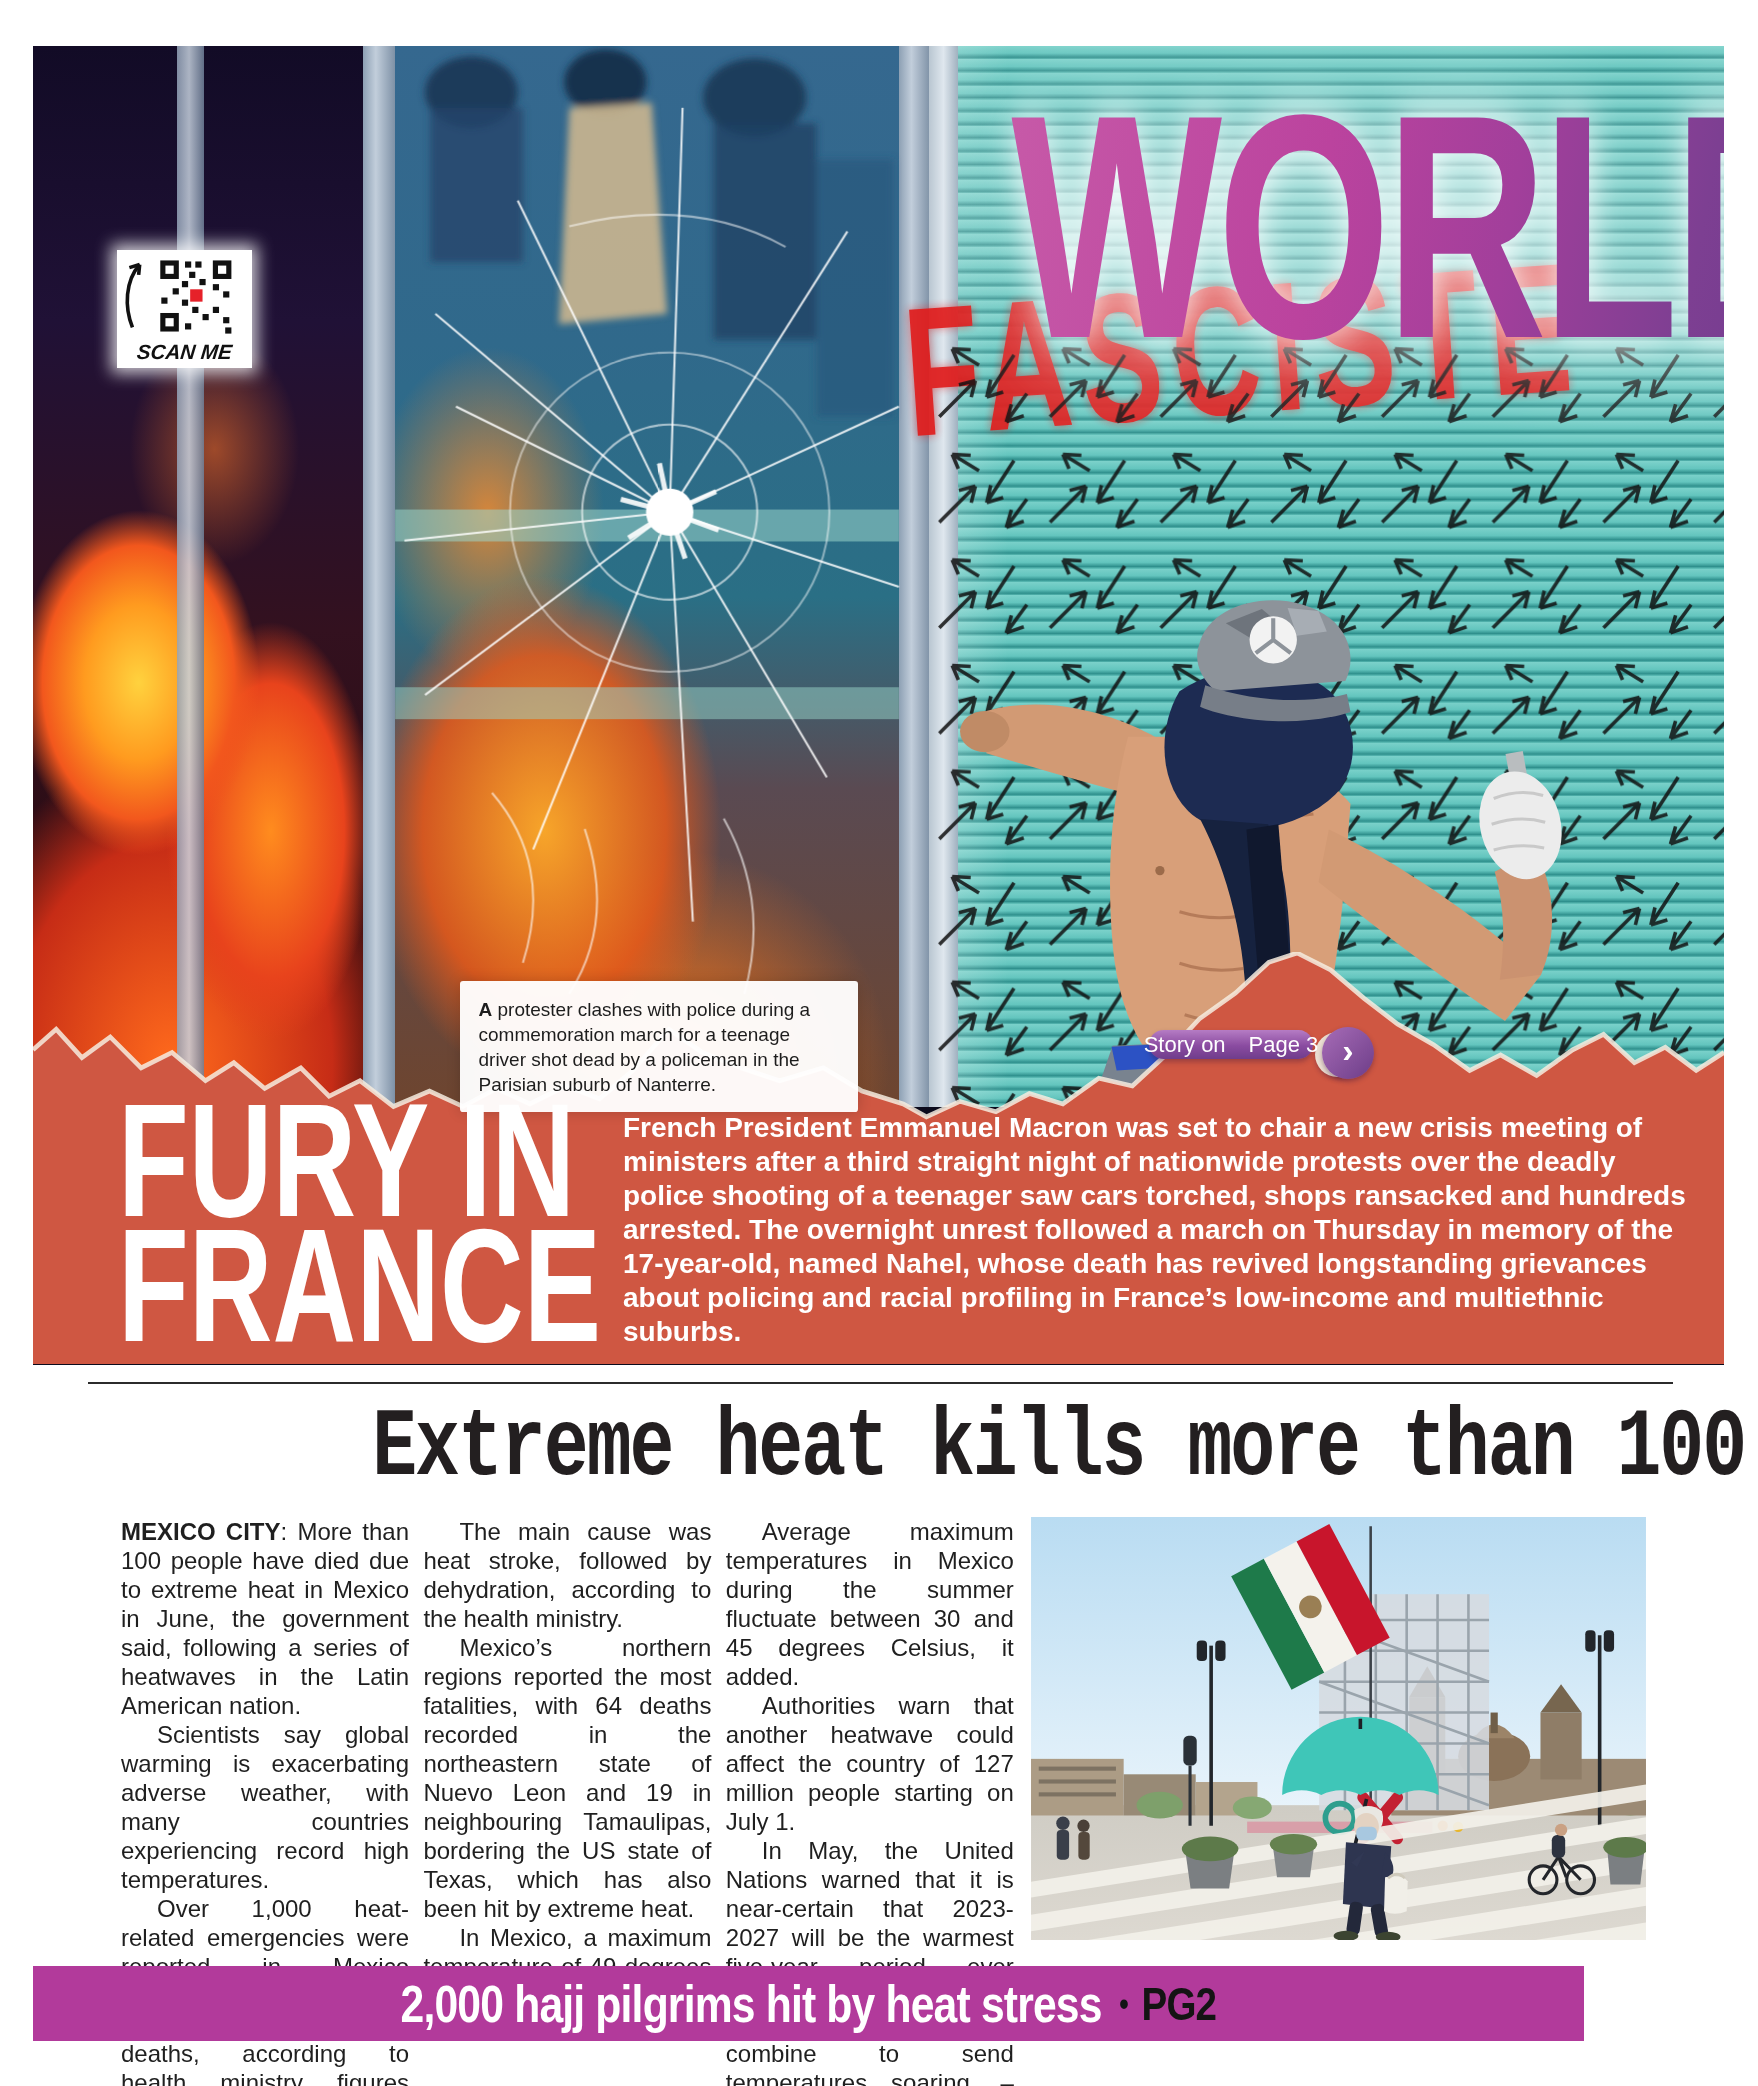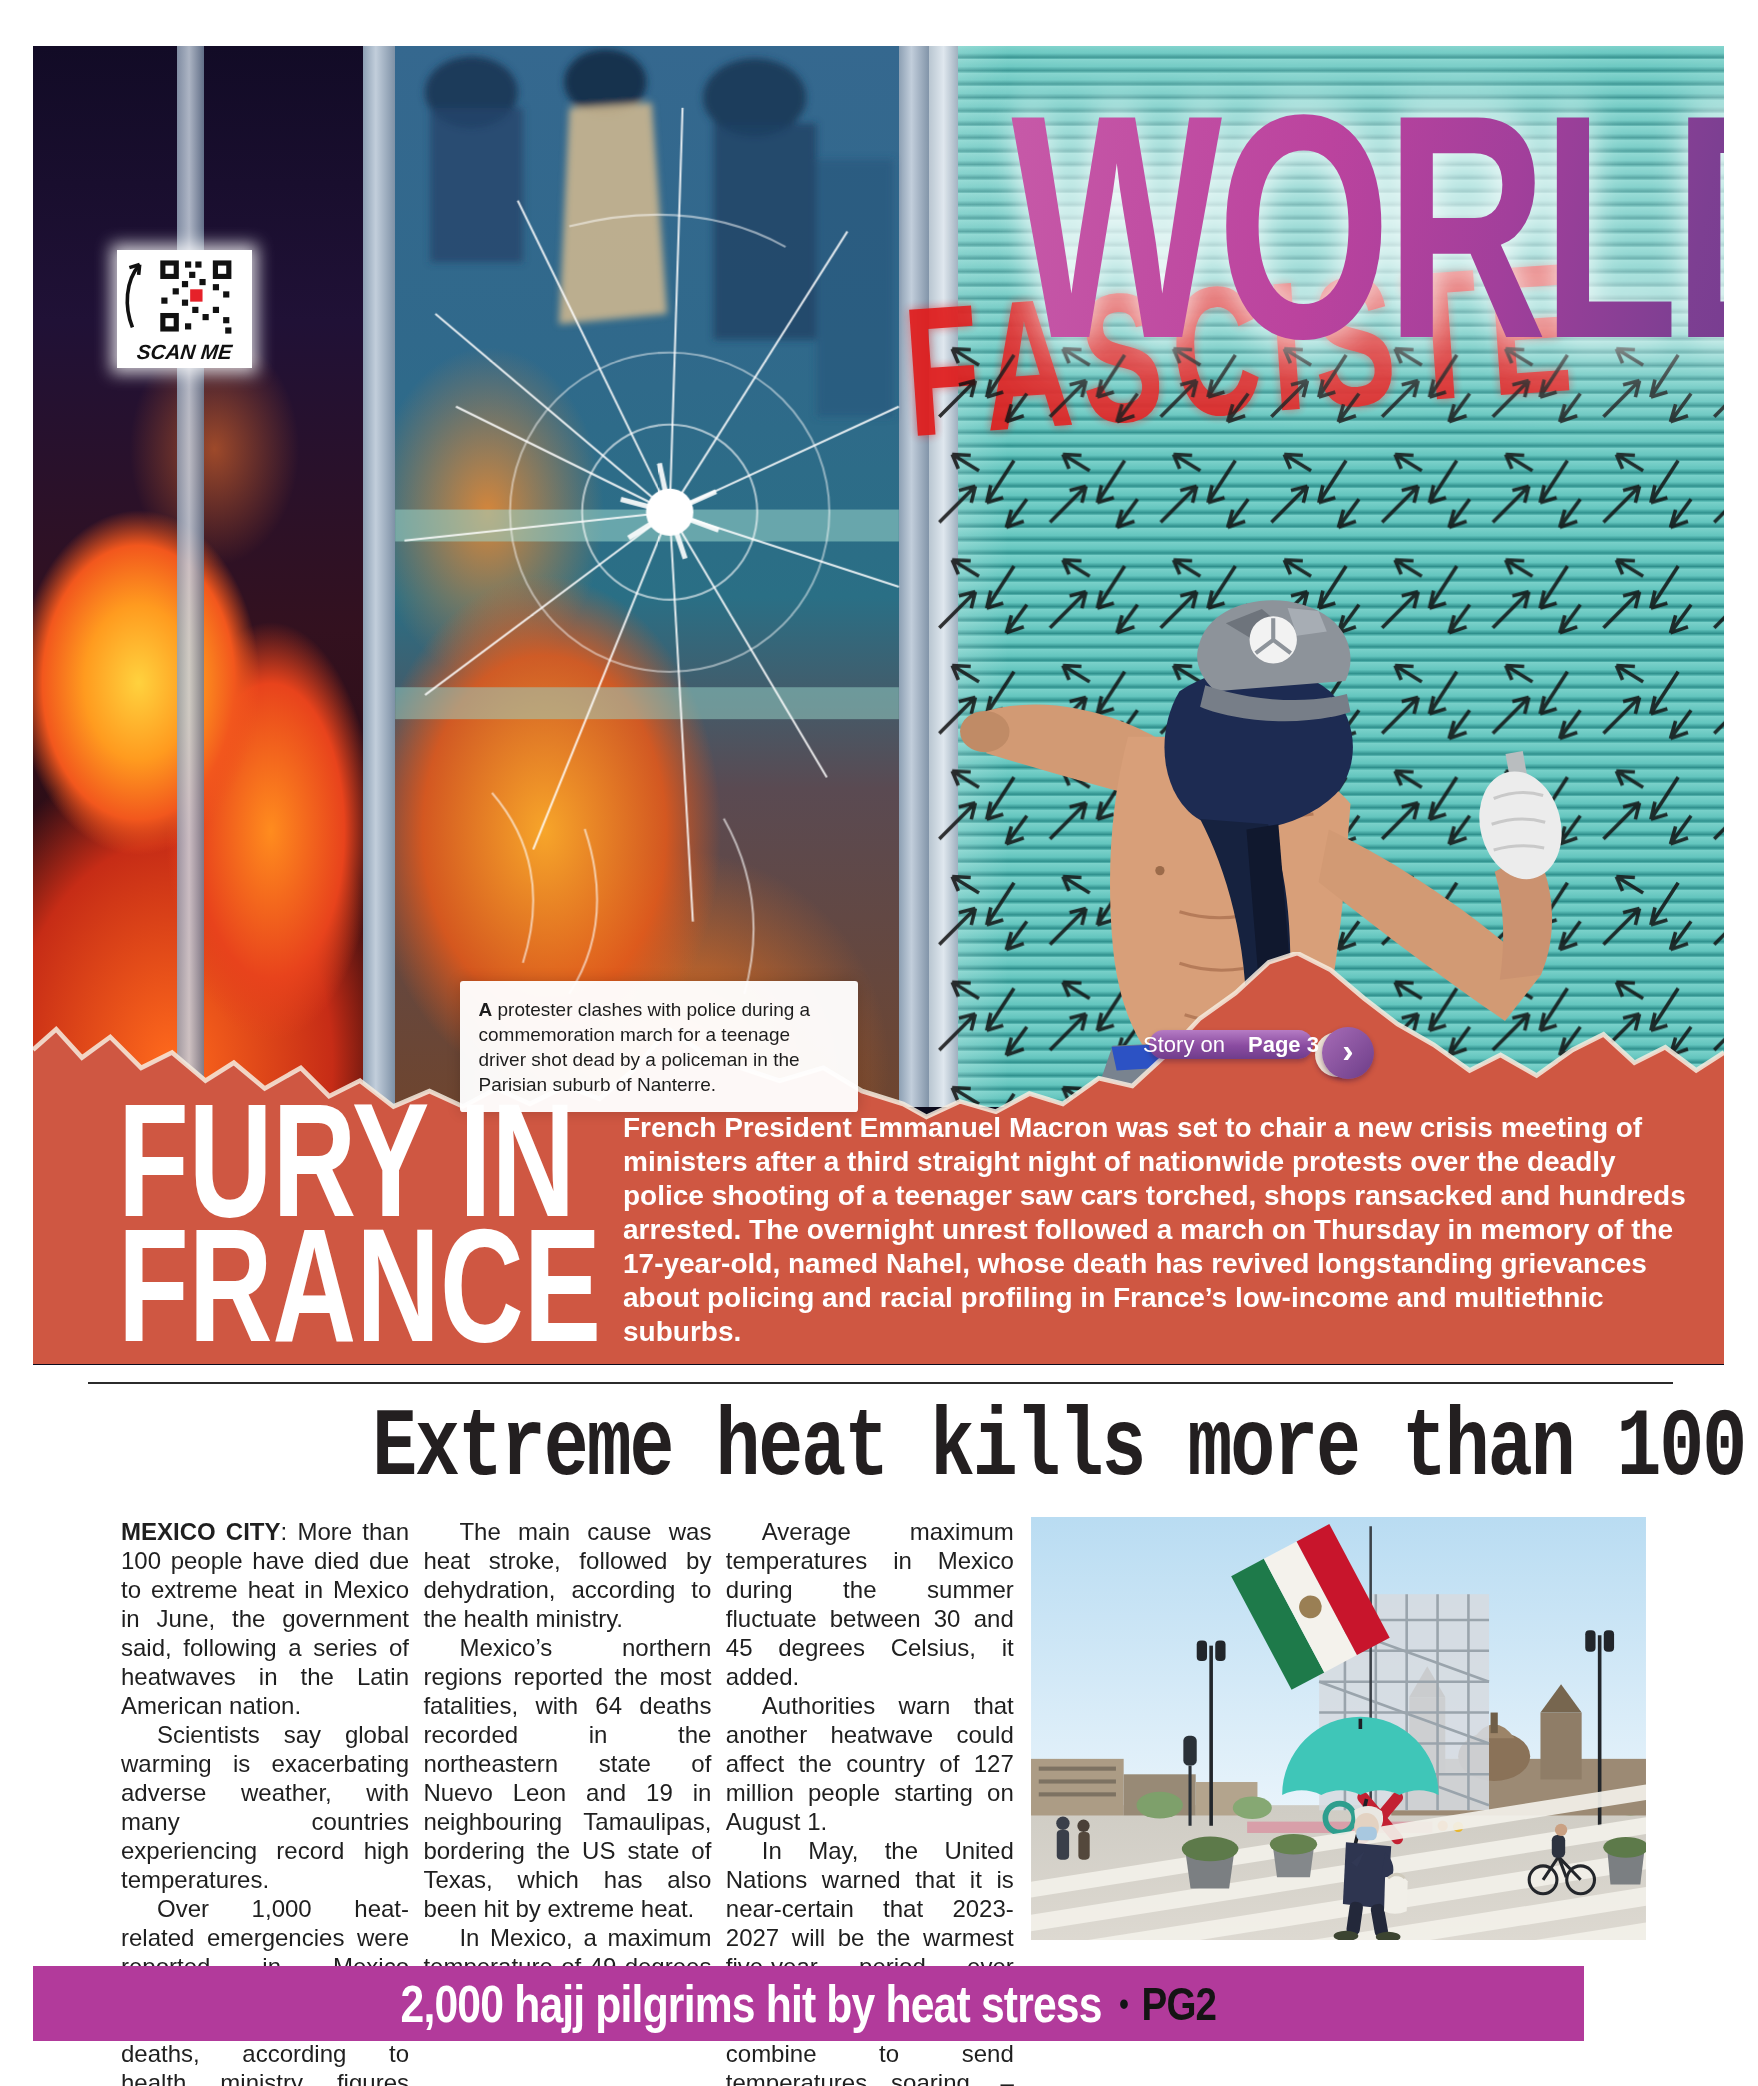--- a/index.html
+++ b/index.html
@@ -57,21 +57,21 @@
   .caption{position:absolute;left:427px;top:935px;width:361px;z-index:7;
     background:rgba(255,255,255,.96);border-radius:3.1px;padding:15.5px 18.5px;
     font-size:19px;line-height:25px;color:#1d1d1d;box-shadow:0 0 13.4px rgba(0,0,0,.18);}
   .caption b{font-weight:700;}
 
   .story{position:absolute;left:1116px;top:981px;z-index:8;height:49px;}
   .story .pill{position:absolute;left:0;top:3.1px;width:164px;height:29px;border-radius:22px;
     background:linear-gradient(180deg,#b57cc4 0%,#8a4ba0 55%,#6f3d8c 100%);
     box-shadow:0 3.1px 5.2px rgba(60,20,60,.35);display:flex;align-items:center;justify-content:center;
     color:#fff;font-size:22px;white-space:nowrap;}
-  .story .pill b{font-weight:700;margin-left:23px;}
+  .story .pill b{font-weight:400;margin-left:23px;}
   .story .c1{position:absolute;left:166px;top:5.2px;width:45px;height:45px;border-radius:50%;
     background:#ece0d3;box-shadow:0 2.6px 4.1px rgba(60,20,60,.3);}
   .story .c2{position:absolute;left:173px;top:0;width:52px;height:52px;border-radius:50%;
     background:linear-gradient(135deg,#a76cb7,#6d3d88);display:flex;align-items:center;justify-content:center;
     color:#fff;font-size:34px;font-weight:700;box-shadow:0 2.6px 5.2px rgba(60,20,60,.4);}
   .story .c2 span{margin-top:-5.2px;}
 
   .fury{position:absolute;left:85px;top:1052px;z-index:7;}
   .fury div{font-size:161px;line-height:125px;font-weight:700;color:#ffffff;
     transform:scaleX(.72);transform-origin:left;white-space:nowrap;letter-spacing:0px;}
@@ -306,21 +306,21 @@
       <p class="indent">Over 1,000 heat-related emergencies were reported in Mexico between June 12 and 25, of which 104 resulted in deaths, according to health ministry figures released on Wednesday.</p>
 
     </div>
     <div class="col">
       <p class="indent">The main cause was heat stroke, followed by dehydration, according to the health ministry.</p>
       <p class="indent">Mexico’s northern regions reported the most fatalities, with 64 deaths recorded in the northeastern state of Nuevo Leon and 19 in neighbouring Tamaulipas, bordering the US state of Texas, which has also been hit by extreme heat.</p>
       <p class="indent">In Mexico, a maximum temperature of 49 degrees Celsius was recorded this week</p>
     </div>
     <div class="col">
       <p class="indent">Average maximum temperatures in Mexico during the summer fluctuate between 30 and 45 degrees Celsius, it added.</p>
-      <p class="indent">Authorities warn that another heatwave could affect the country of 127 million people starting on August 1.</p>
+      <p class="indent">Authorities warn that another heatwave could affect the country of 127 million people starting on July 1.</p>
       <p class="indent">In May, the United Nations warned that it is near-certain that 2023-2027 will be the warmest five-year period ever recorded, as greenhouse gasses and El Nino combine to send temperatures soaring. – AFP</p>
     </div>
 
     <div class="photo-wrap">
       <svg width="615" height="423" viewBox="0 0 1195 822">
         <defs>
           <linearGradient id="sky" x1="0" y1="0" x2="0" y2="1">
             <stop offset="0" stop-color="#b9dcf2"></stop>
               <stop offset="1" stop-color="#e9f4fb"></stop>
           </linearGradient>

